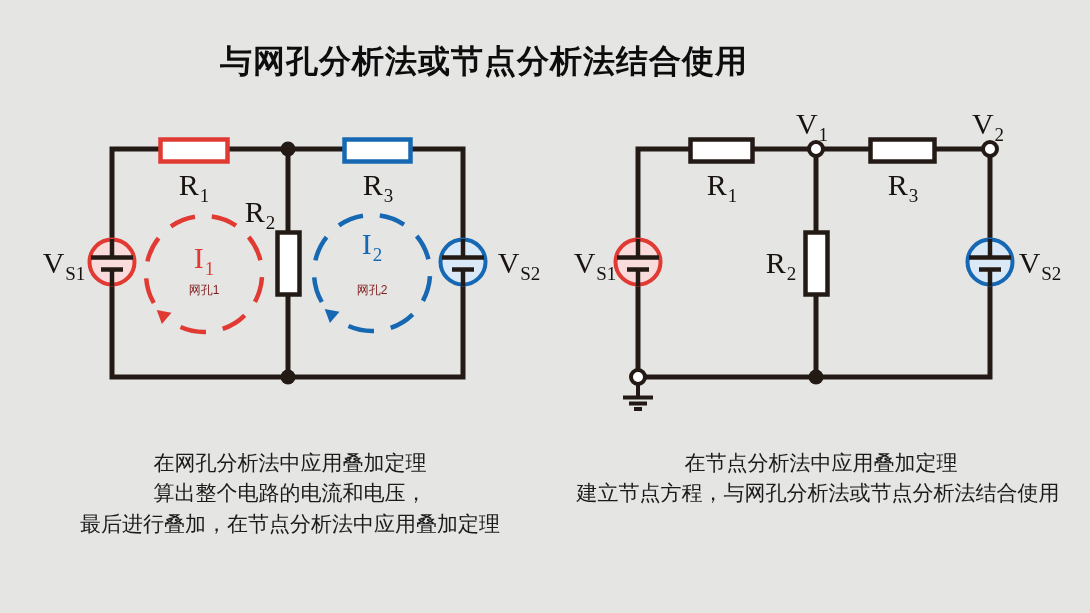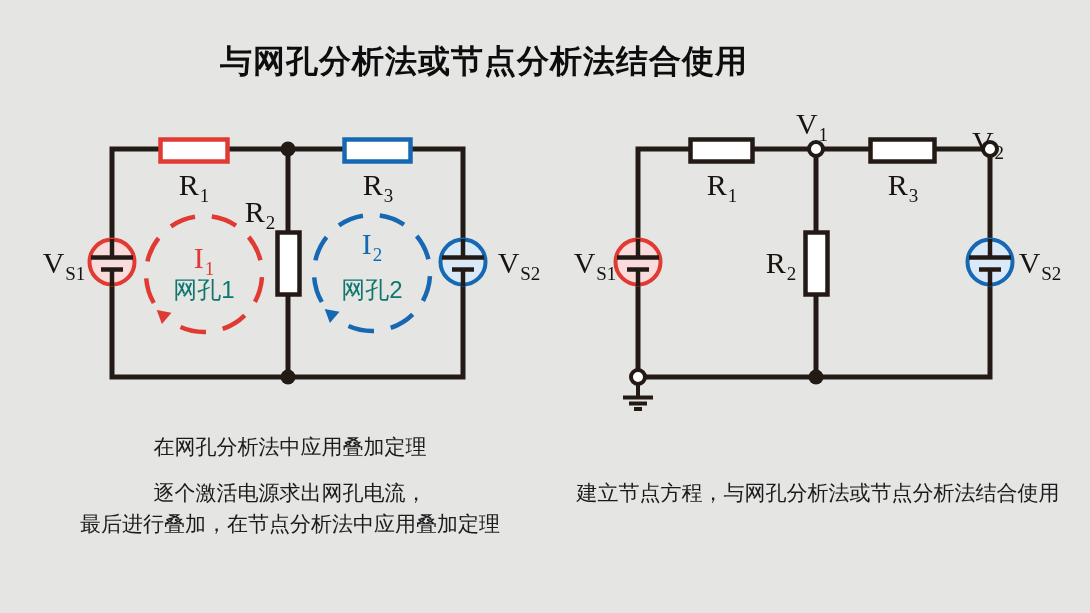--- a/index.html
+++ b/index.html
@@ -38,25 +38,25 @@
   .clabel{
     position:absolute;transform:translate(-50%,-50%);
     font-family:"Liberation Serif","DejaVu Serif",serif;
     font-size:30px;color:#191310;white-space:nowrap;line-height:1;
   }
   .clabel sub{font-size:19px;line-height:0;margin-left:1px;}
   .clabel.red{color:var(--red);}
   .clabel.blue{color:var(--blue);}
   .meshname{
     position:absolute;transform:translate(-50%,-50%);
-    font-size:24px;color:#0f766e;white-space:nowrap;text-align:right;
+    font-size:12px;color:#7f1d1d;white-space:nowrap;text-align:right;
   }
   .caption{
     position:absolute;transform:translateX(-50%);font-size:21px;color:#1b1b1b;
-    white-space:nowrap;text-align:center;
+    white-space:nowrap;text-align:center;margin-top:16px;
   }
   .desc{
     position:absolute;transform:translateX(-50%);font-size:21px;color:#1b1b1b;
     white-space:nowrap;text-align:center;line-height:31px;
   }
 </style>
 </head>
 <body>
 
 <div id="stage">
@@ -144,29 +144,30 @@
   <div class="clabel" style="left:260px;top:212px"><span>R</span><sub>2</sub></div>
   <div class="clabel" style="left:378px;top:185px"><span>R</span><sub>3</sub></div>
   <div class="clabel" style="left:64px;top:263px"><span>V</span><sub>S1</sub></div>
   <div class="clabel" style="left:519px;top:263px"><span>V</span><sub>S2</sub></div>
   <div class="clabel red" style="left:204px;top:258px"><span>I</span><sub>1</sub></div>
   <div class="clabel blue" style="left:372px;top:244px"><span>I</span><sub>2</sub></div>
   <div class="meshname" style="left:204px;top:290px">网孔1</div>
   <div class="meshname" style="left:372px;top:290px">网孔2</div>
 
   <div class="clabel" style="left:812px;top:124px"><span>V</span><sub>1</sub></div>
-  <div class="clabel" style="left:988px;top:142px"><span>V</span><sub>2</sub></div>
+  <div class="clabel" style="left:988px;top:124px"><span>V</span><sub>2</sub></div>
   <div class="clabel" style="left:722px;top:185px"><span>R</span><sub>1</sub></div>
   <div class="clabel" style="left:781px;top:263px"><span>R</span><sub>2</sub></div>
   <div class="clabel" style="left:903px;top:185px"><span>R</span><sub>3</sub></div>
   <div class="clabel" style="left:595px;top:263px"><span>V</span><sub>S1</sub></div>
   <div class="clabel" style="left:1040px;top:263px"><span>V</span><sub>S2</sub></div>
 
   <div class="caption" style="left:290px;top:433px">在网孔分析法中应用叠加定理</div>
   <div class="desc" style="left:290px;top:477px">
-    <div>逐个激活电源求出网孔电流，</div>
+    <div>算出整个电路的电流和电压，</div>
     <div>最后进行叠加，在节点分析法中应用叠加定理</div>
   </div>
+  <div class="caption" style="left:821px;top:433px">在节点分析法中应用叠加定理</div>
   <div class="desc" style="left:818px;top:477px">
     <div>建立节点方程，与网孔分析法或节点分析法结合使用</div>
   </div>
 
 </div>
 
 </body></html>

